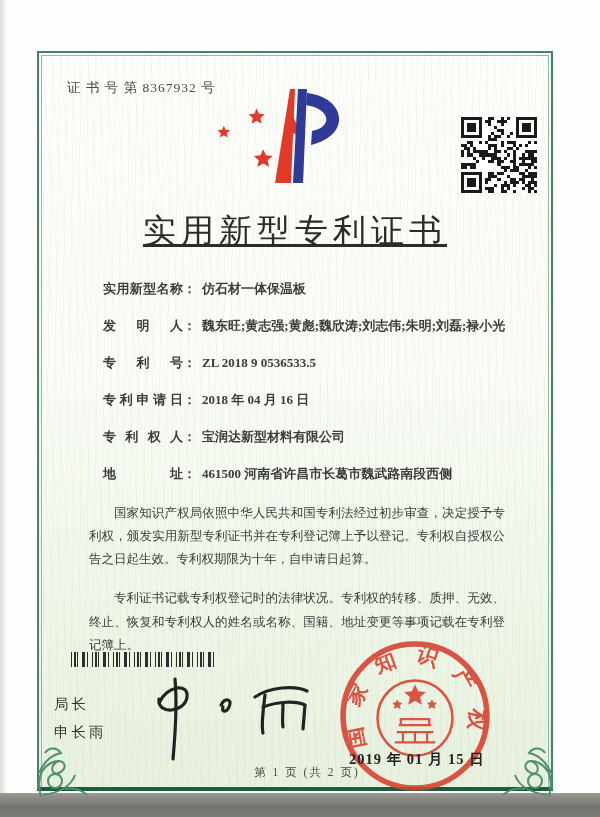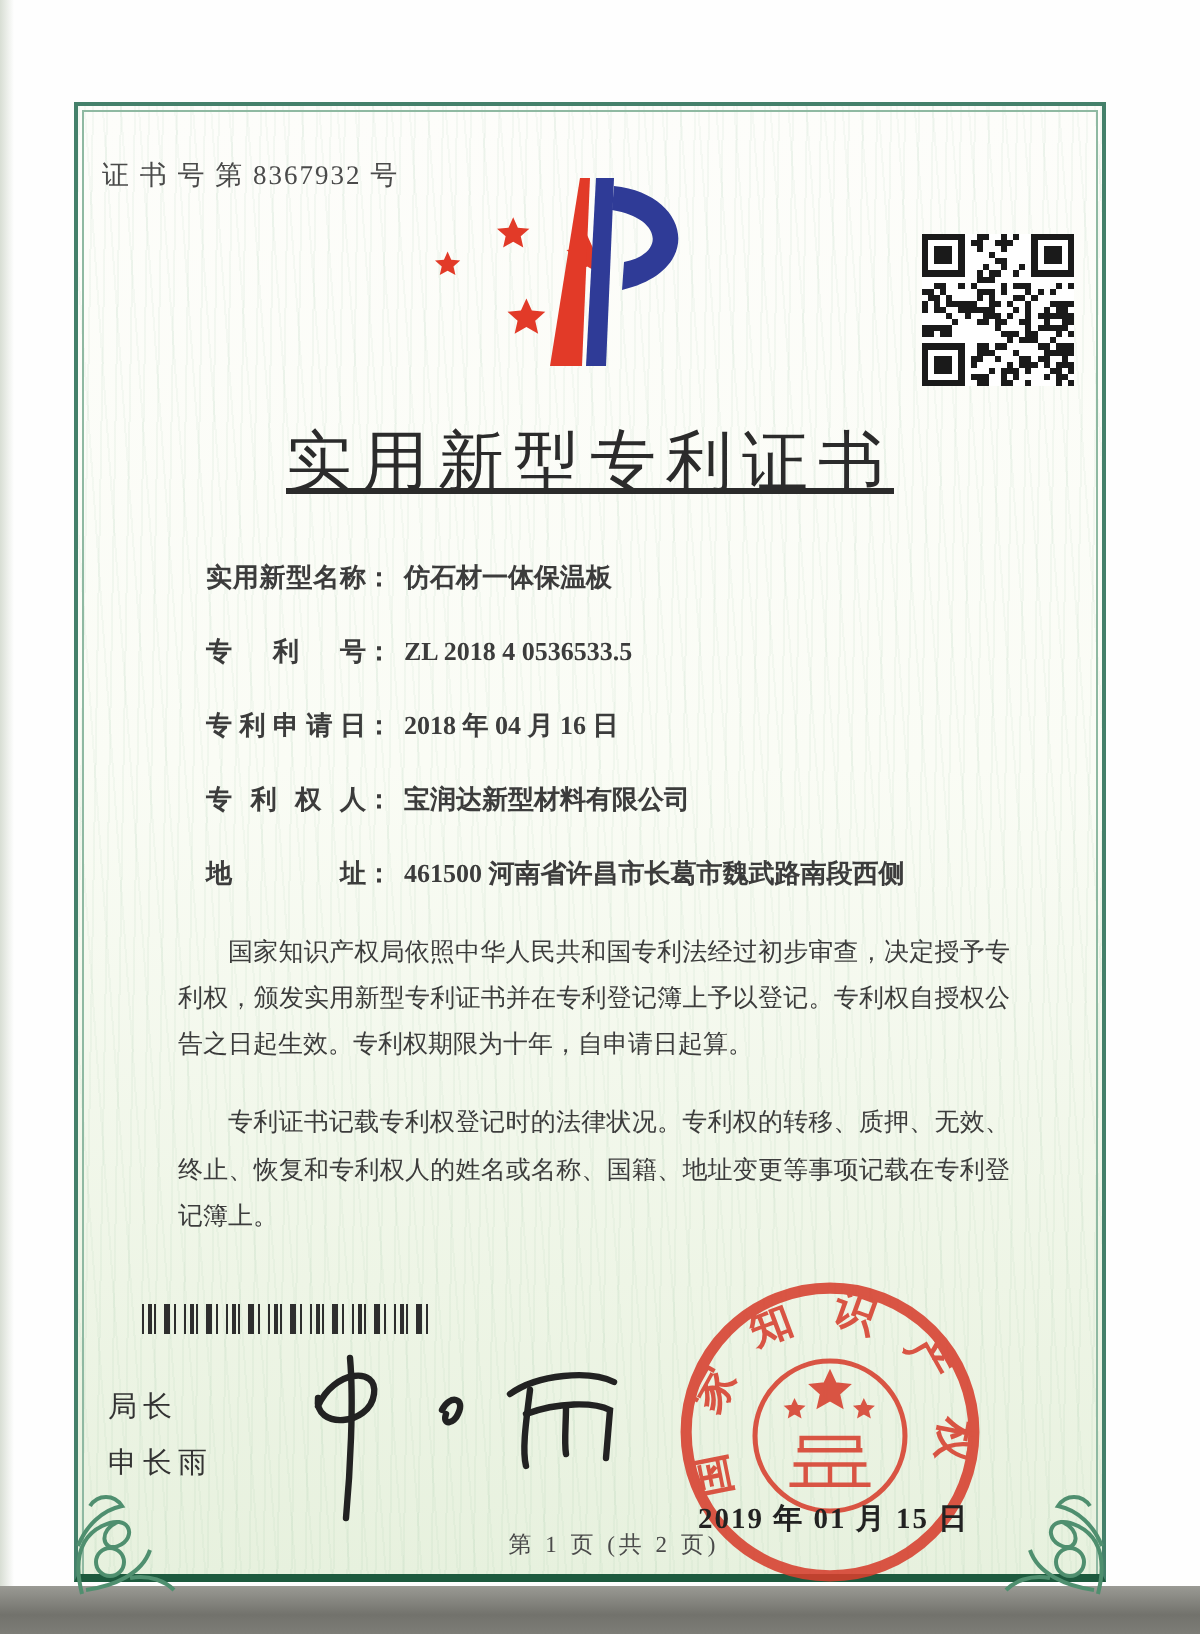--- a/index.html
+++ b/index.html
@@ -18,21 +18,21 @@
     position:absolute;left:37px;top:51px;width:516px;height:740px;
     box-sizing:border-box;
     border:2px solid #44806a;border-bottom:4px solid #1d5a3e;
     background:
       repeating-linear-gradient(91deg,rgba(120,175,135,0.07) 0 1px,transparent 1px 7px),
       repeating-linear-gradient(86deg,rgba(120,175,135,0.06) 0 1px,transparent 1px 9px),
       linear-gradient(180deg,#fdfdfa 0%,#fafcf5 45%,#eef5e6 80%,#e7f1de 100%);
   }
   .cert::before{content:"";position:absolute;left:2px;right:2px;top:2px;bottom:0;
     border:1px solid #8fb9a2;border-bottom:none;pointer-events:none;}
-  .cert-no{margin:26px 0 0 12px;font-size:13.5px;color:#4a4a4a;letter-spacing:1px;}
+  .cert-no{margin:26px 0 0 28px;font-size:13.5px;color:#4a4a4a;letter-spacing:1px;}
   .head{position:relative;height:108px;margin-top:-16px;}
   .logo{position:absolute;left:50%;transform:translateX(-52%);top:2px;}
   .qr{position:absolute;right:14px;top:36px;width:76px;height:76px;}
   .title{
     text-align:center;font-size:33px;letter-spacing:5px;color:#2b2b2b;
     margin:20px 0 26px 0;font-weight:500;text-decoration:underline;
   }
   .fields{margin-left:64px;font-size:13px;color:#3c3c3c;font-weight:bold;}
   .frow{margin-bottom:19px;white-space:nowrap;}
   .flabel{display:inline-block;width:80px;text-align:justify;text-align-last:justify;vertical-align:bottom;}
@@ -287,21 +287,24 @@
     </svg>
   </div>
 
   <div class="title">实用新型专利证书</div>
 
   <div class="fields">
     <div class="frow">
       <span class="flabel">实用新型名称</span><span class="fcolon">：</span><span>仿石材一体保温板</span>
     </div>
     <div class="frow">
-      <span class="flabel">专利号</span><span class="fcolon">：</span><span>ZL 2018 4 0536533.5</span>
+      <span class="flabel">发明人</span><span class="fcolon">：</span><span>魏东旺;黄志强;黄彪;魏欣涛;刘志伟;朱明;刘磊;禄小光</span>
+    </div>
+    <div class="frow">
+      <span class="flabel">专利号</span><span class="fcolon">：</span><span>ZL 2018 9 0536533.5</span>
     </div>
     <div class="frow">
       <span class="flabel">专利申请日</span><span class="fcolon">：</span><span>2018 年 04 月 16 日</span>
     </div>
     <div class="frow">
       <span class="flabel">专利权人</span><span class="fcolon">：</span><span>宝润达新型材料有限公司</span>
     </div>
     <div class="frow">
       <span class="flabel">地址</span><span class="fcolon">：</span><span>461500 河南省许昌市长葛市魏武路南段西侧</span>
     </div>

